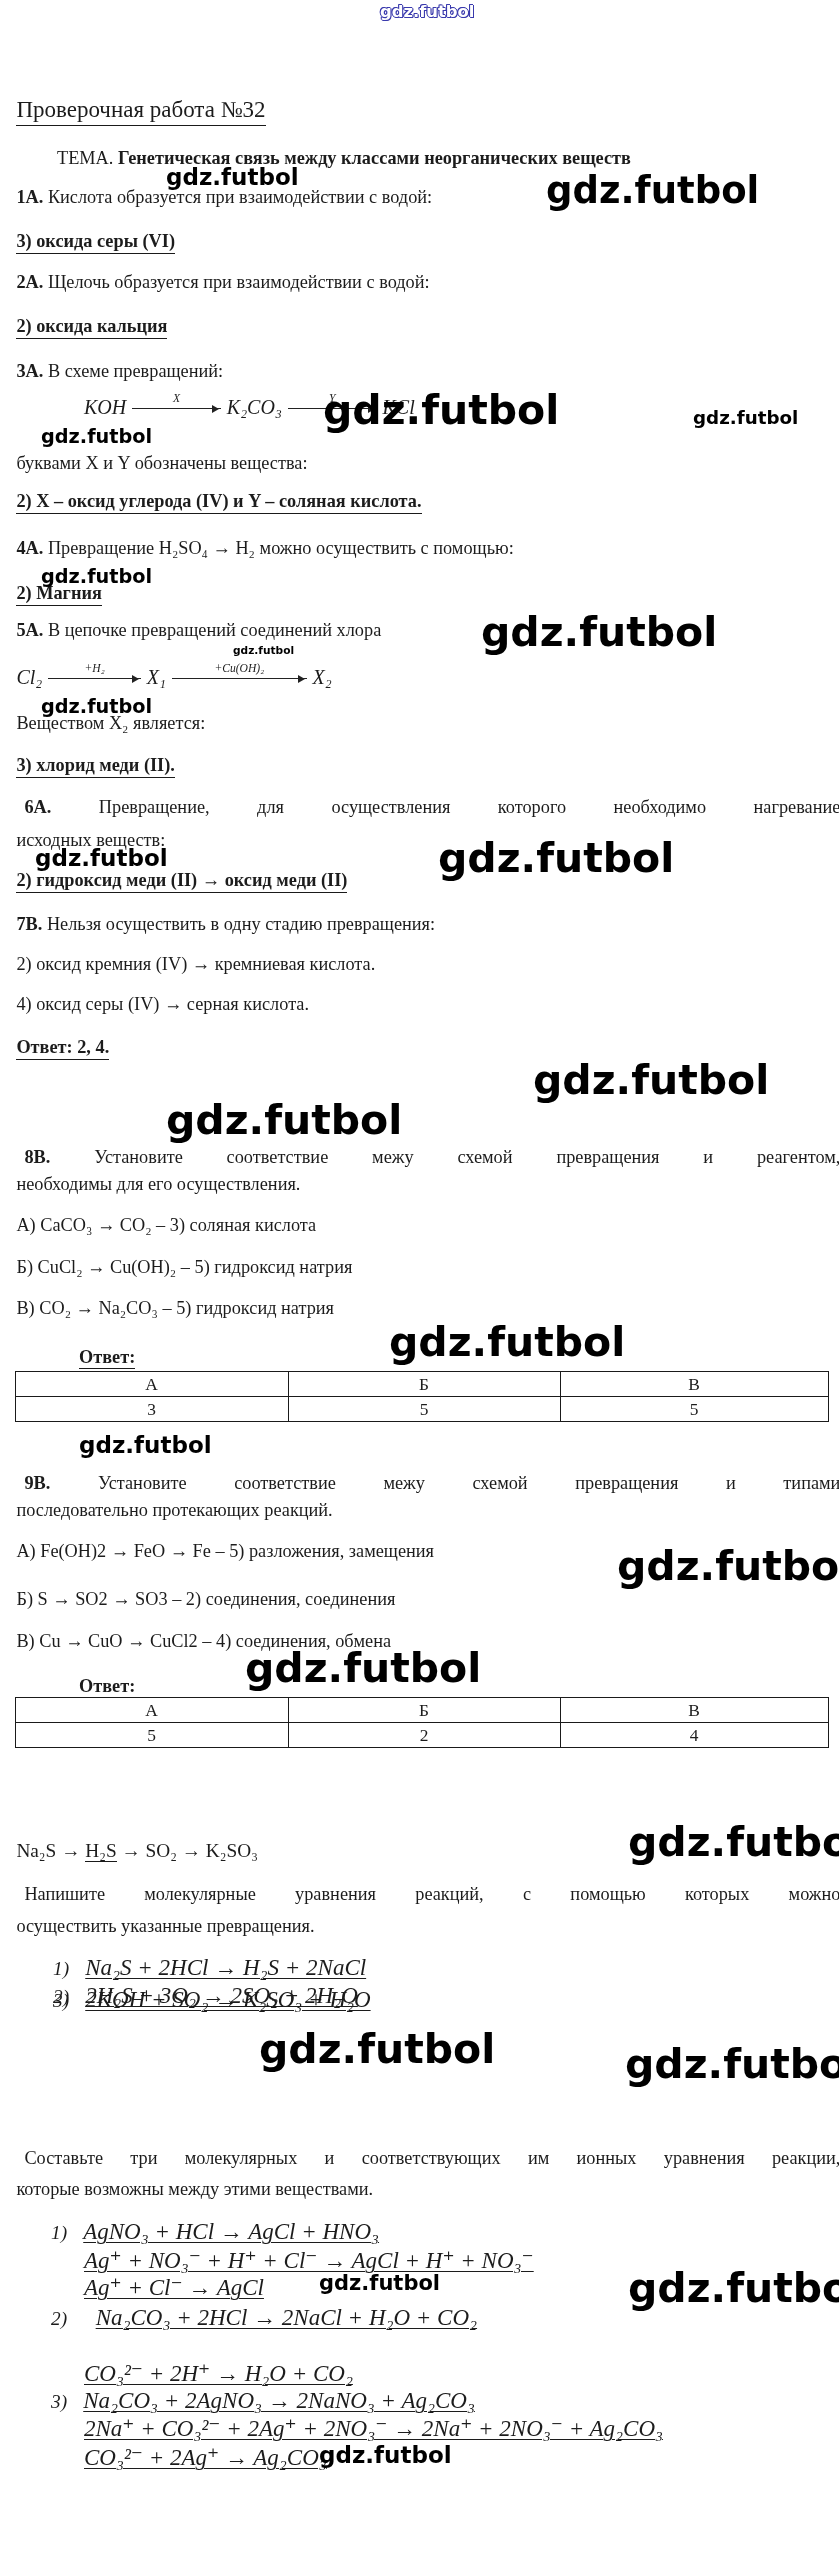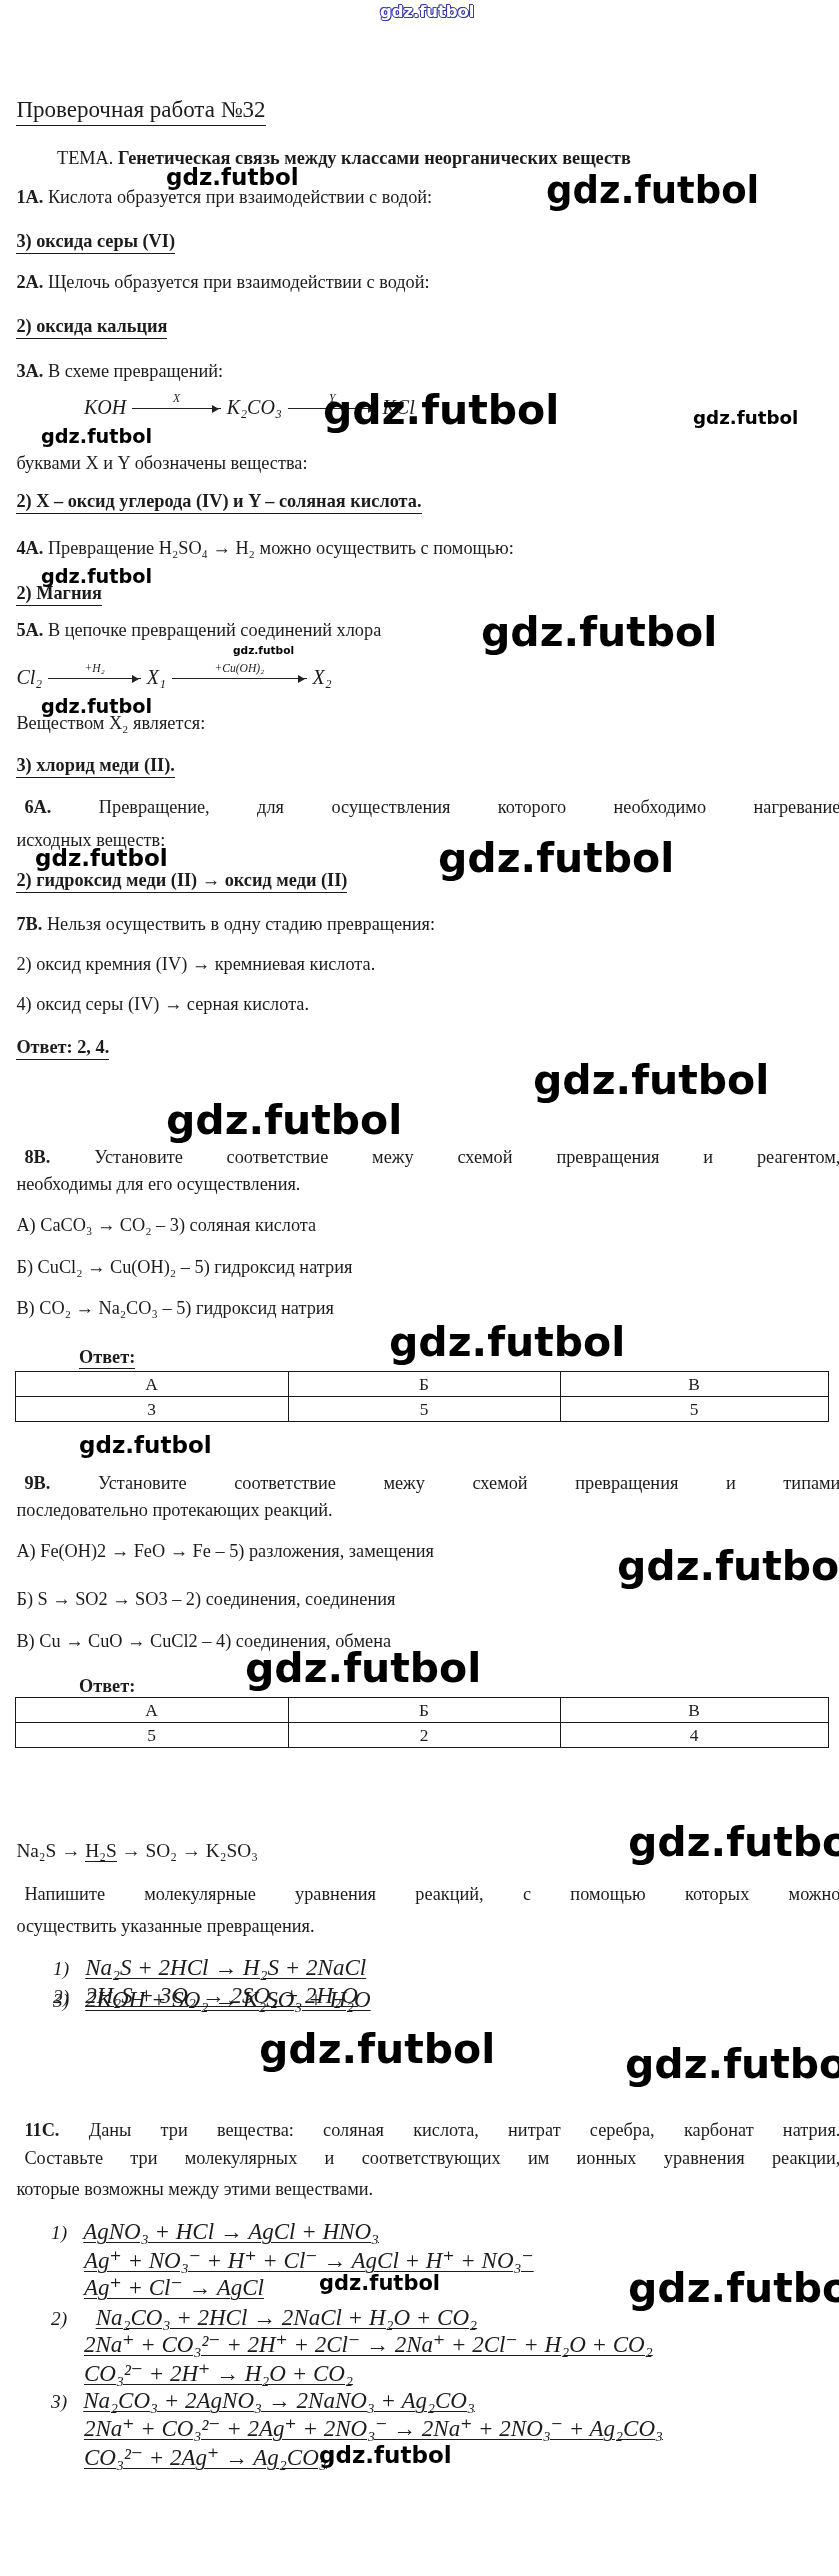--- a/index.html
+++ b/index.html
@@ -198,45 +198,39 @@
   <div class="abs line" style="left:53px;top:1956px">
     <span class="eqnum">1)</span> <span class="eq" style="margin-left:11.6px">Na₂S + 2HCl → H₂S + 2NaCl</span>
   </div>
   <div class="abs line" style="left:53px;top:1984px">
     <span class="eqnum">2)</span> <span class="eq" style="margin-left:11.6px">2H₂S + 3O₂ → 2SO₂ + 2H₂O</span>
   </div>
   <div class="abs line" style="left:53px;top:1988px">
     <span class="eqnum">3)</span> <span class="eq" style="margin-left:11.6px">2KOH + SO₂ → K₂SO₃ + H₂O</span>
   </div>
 
-  <div class="abs jline" style="left:16.4px;top:2119px">
-    <b>11С.</b> <span>Даны три вещества: соляная кислота, нитрат серебра, карбонат натрия.</span>
-  </div>
   <div class="abs jline" style="left:16.4px;top:2147px">
     <span>Составьте три молекулярных и соответствующих им ионных уравнения реакции,</span>
   </div>
   <div class="abs line" style="left:16.4px;top:2178px">
     <span>которые возможны между этими веществами.</span>
   </div>
 
   <div class="abs line" style="left:51px;top:2220px">
     <span class="eqnum">1)</span> <span class="eq" style="margin-left:11.6px">AgNO₃ + HCl → AgCl + HNO₃</span>
   </div>
   <div class="abs line" style="left:84px;top:2249px">
     <span class="eq">Ag⁺ + NO₃⁻ + H⁺ + Cl⁻ → AgCl + H⁺ + NO₃⁻</span>
   </div>
   <div class="abs line" style="left:84px;top:2276px">
     <span class="eq">Ag⁺ + Cl⁻ → AgCl</span>
   </div>
 
   <div class="abs line" style="left:51px;top:2306px">
     <span class="eqnum">2)</span> <span class="eq" style="margin-left:24px">Na₂CO₃ + 2HCl → 2NaCl + H₂O + CO₂</span>
-  </div>
-  <div class="abs line" style="left:84px;top:2333px">
-    <span class="eq">2Na⁺ + CO₃²⁻ + 2H⁺ + 2Cl⁻ → 2Na⁺ + 2Cl⁻ + H₂O + CO₂</span>
   </div>
   <div class="abs line" style="left:84px;top:2362px">
     <span class="eq">CO₃²⁻ + 2H⁺ → H₂O + CO₂</span>
   </div>
 
   <div class="abs line" style="left:51px;top:2389px">
     <span class="eqnum">3)</span> <span class="eq" style="margin-left:11.6px">Na₂CO₃ + 2AgNO₃ → 2NaNO₃ + Ag₂CO₃</span>
   </div>
   <div class="abs line" style="left:84px;top:2417px">
     <span class="eq">2Na⁺ + CO₃²⁻ + 2Ag⁺ + 2NO₃⁻ → 2Na⁺ + 2NO₃⁻ + Ag₂CO₃</span>

